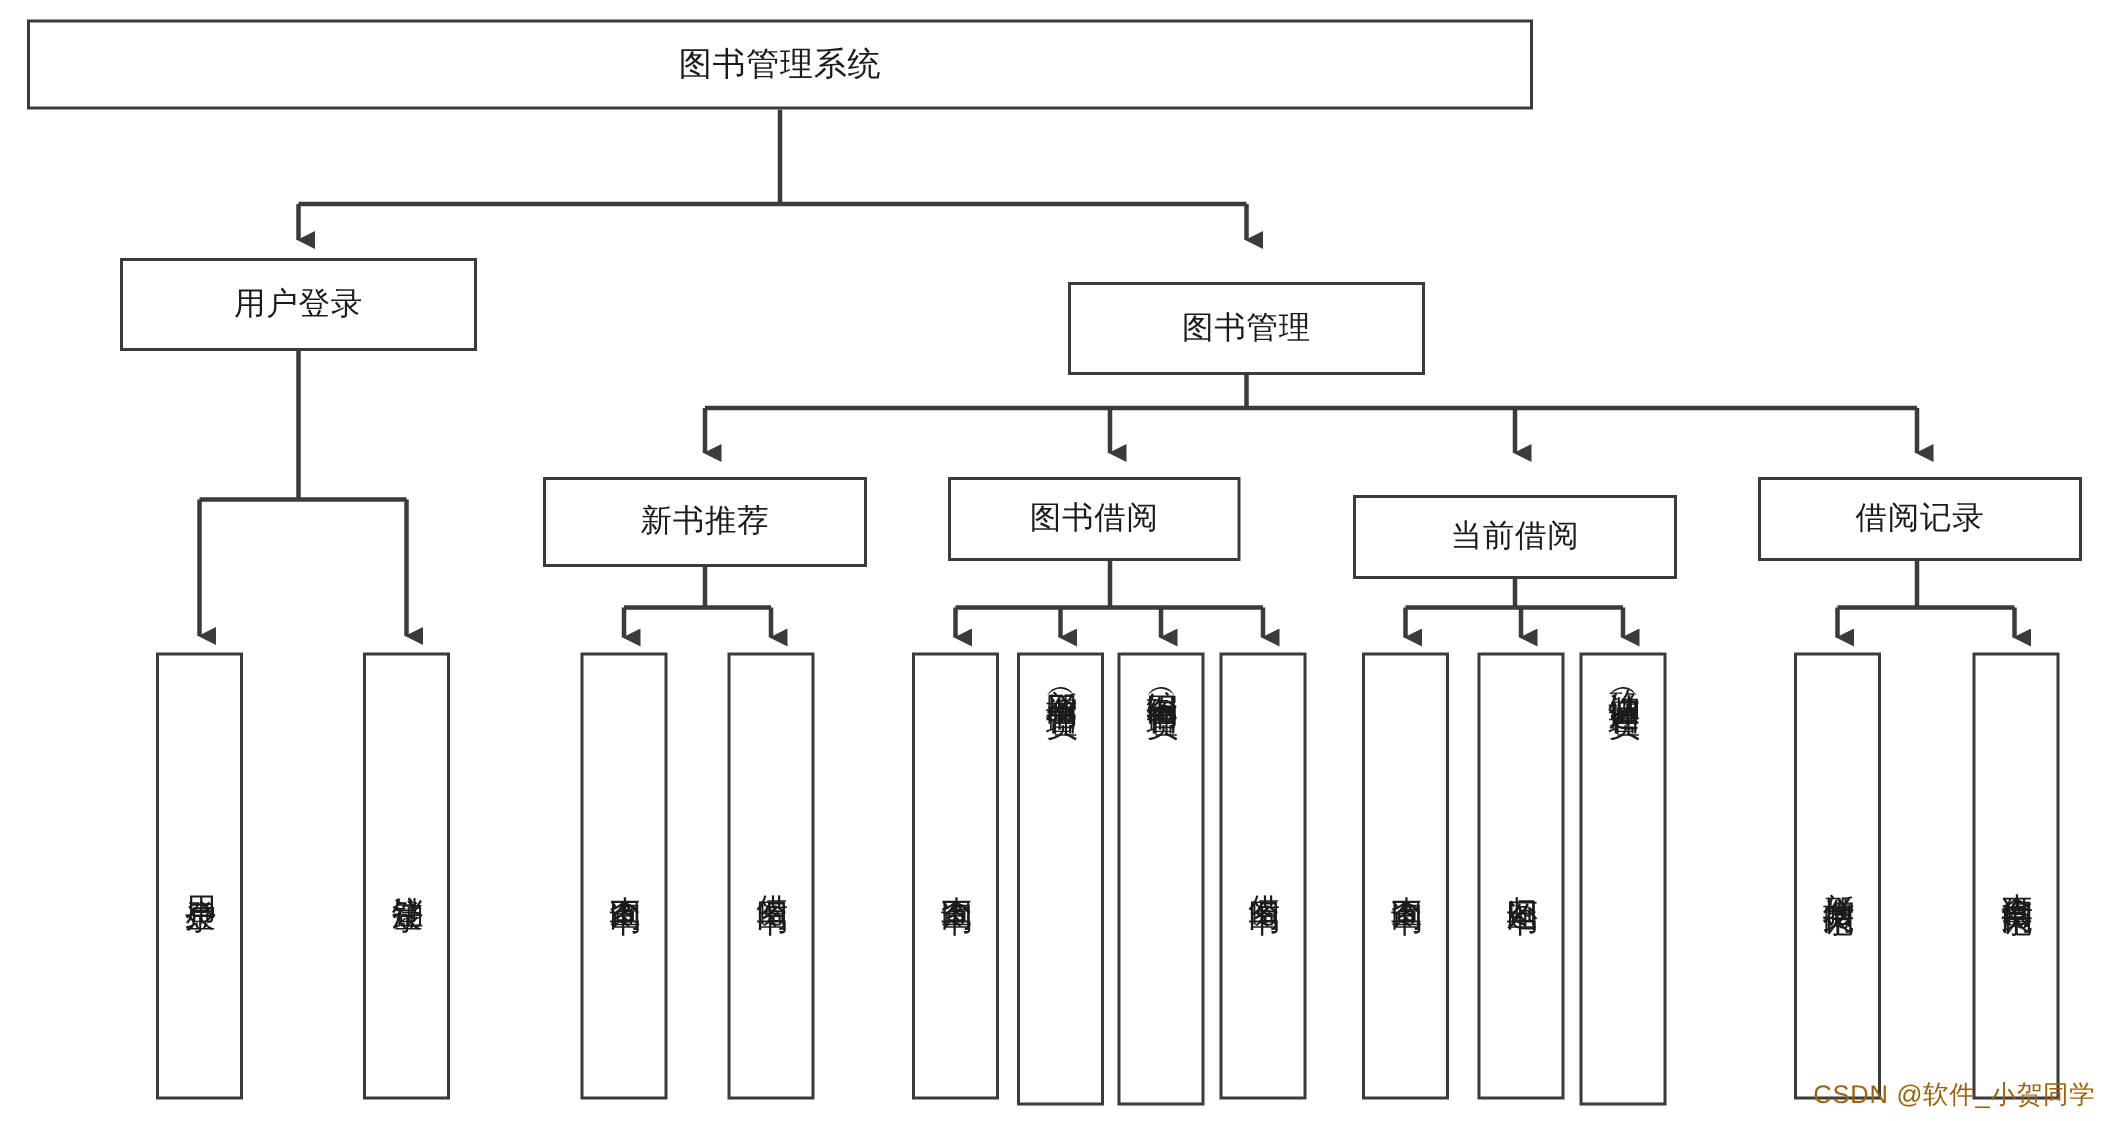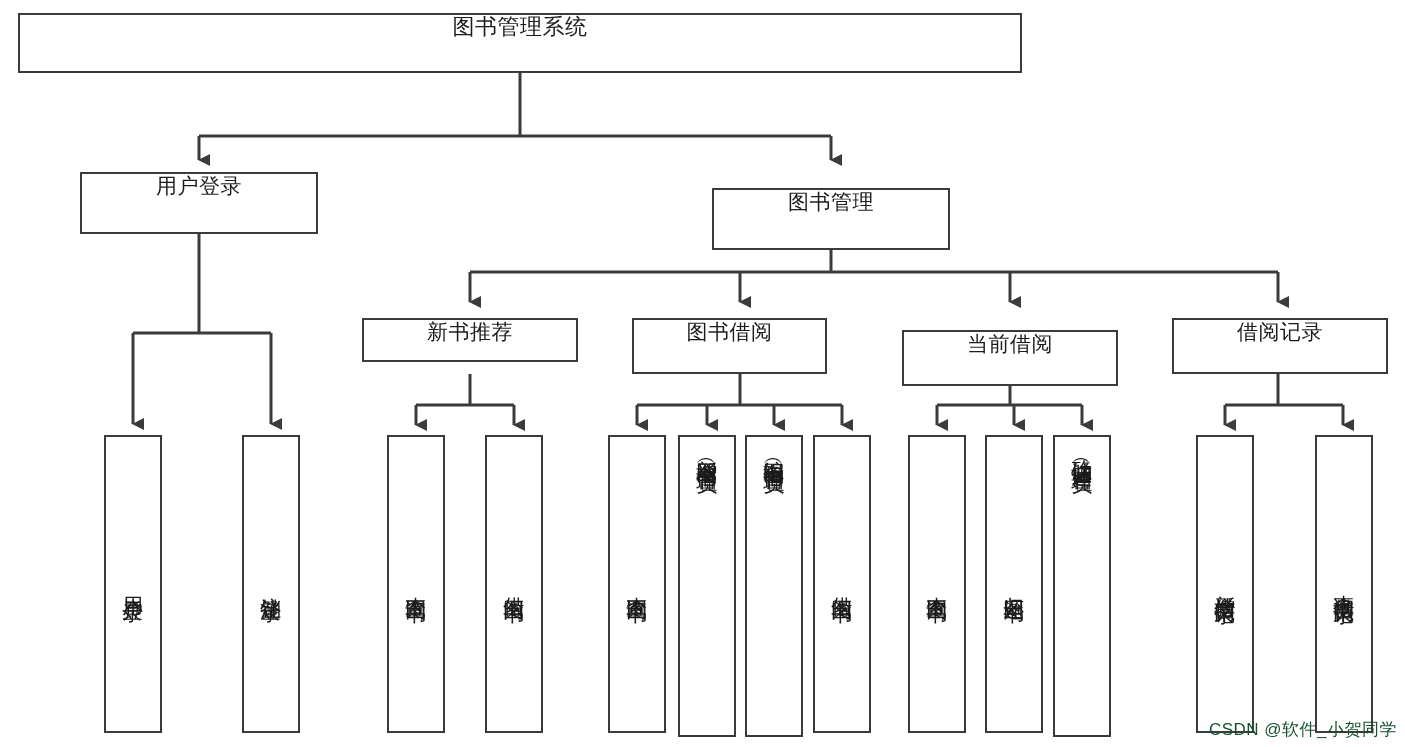--- a/index.html
+++ b/index.html
@@ -25,21 +25,21 @@
     width: 1405px;
     height: 747px;
     display: block;
   }
   .node {
     position: absolute;
     box-sizing: border-box;
     background: #ffffff;
     border: 2.5px solid #3b3b3b;
     display: flex;
-    align-items: flex-start;
+    align-items: center;
     justify-content: center;
     color: #1b1b1b;
   }
   .node-label {
     display: block;
     white-space: nowrap;
     letter-spacing: 0.5px;
   }
   
   .node.horiz .node-label {
@@ -66,21 +66,21 @@
   
   .node.vert.center {
     align-items: center;
     padding-top: 0;
   }
   #watermark {
     position: absolute;
     right: 8px;
     bottom: 6px;
     font-size: 17px;
-    color: #14532d;
+    color: #a16207;
     white-space: nowrap;
     pointer-events: none;
     letter-spacing: 0.5px;
   }
 </style>
 </head>
 <body>
 
 <div id="diagram-root">
 
@@ -139,21 +139,21 @@
   </div>
 
   <div class="node horiz" style="left:80px; top:172px; width:238px; height:62px;">
     <span class="node-label">用户登录</span>
   </div>
 
   <div class="node horiz" style="left:712px; top:188px; width:238px; height:62px;">
     <span class="node-label">图书管理</span>
   </div>
 
-  <div class="node horiz" style="left:362px; top:318px; width:216px; height:44px;">
+  <div class="node horiz" style="left:362px; top:318px; width:216px; height:60px;">
     <span class="node-label">新书推荐</span>
   </div>
 
   <div class="node horiz" style="left:632px; top:318px; width:195px; height:56px;">
     <span class="node-label">图书借阅</span>
   </div>
 
   <div class="node horiz" style="left:902px; top:318px; width:216px; height:56px;margin-top:12px;">
     <span class="node-label">当前借阅</span>
   </div>

